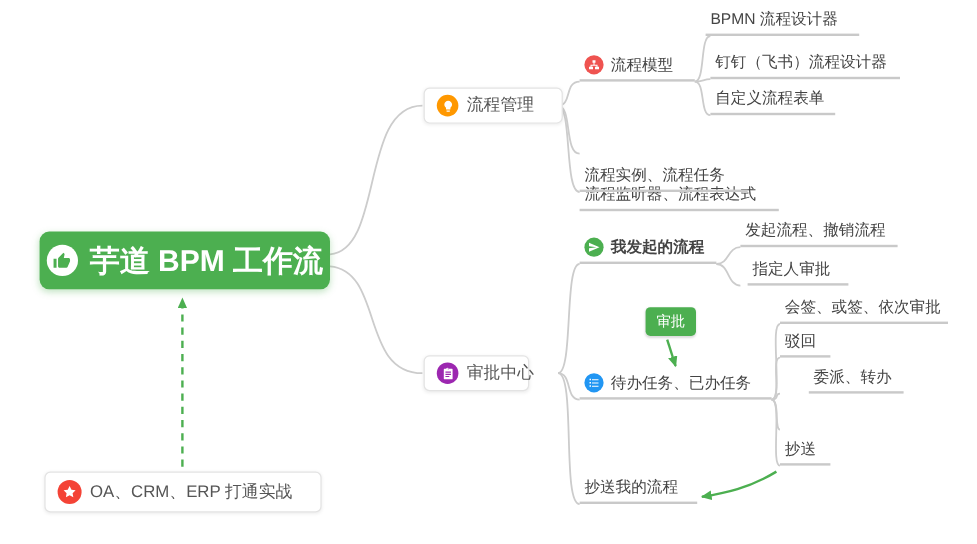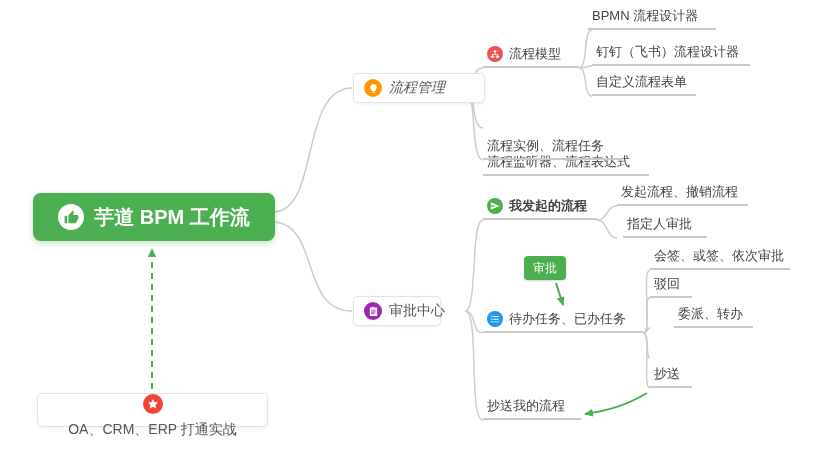--- a/index.html
+++ b/index.html
@@ -10,21 +10,21 @@
   body { font-family:"Liberation Sans","DejaVu Sans",sans-serif; background:#fff; }
   .canvas { position:relative; width:814px; height:453px; background:#ffffff; overflow:hidden; }
   .connectors { position:absolute; left:0; top:0; width:814px; height:453px; }
   .c-line { stroke:var(--connector-gray); fill:none; stroke-width:1.5; }
   .g-line { stroke:var(--arrow-green); fill:none; stroke-width:2; }
   .g-dash { stroke-dasharray:6 5; }
   .g-fill { fill:var(--arrow-green); }
   .node { position:absolute; display:flex; align-items:center; white-space:nowrap; }
   .box-node { background:#fff; border:1px solid #e3e3e3; border-radius:5px;
     box-shadow:0 1px 3px rgba(0,0,0,.07); padding:0 10px; gap:7px; font-size:14px; color:#555; }
-  .root-node { background:var(--root-green); border-radius:8px; color:#fff; font-size:20px;
+  .root-node { background:var(--root-green); border-radius:8px; color:#fff; font-size:25px;
     font-weight:bold; gap:10px; padding:0 14px; justify-content:center;
     box-shadow:0 2px 6px rgba(76,175,80,.35);align-items:center; }
   .leaf { position:absolute; display:flex; align-items:center; gap:6px; font-size:13px; color:#444;
     border-bottom:2px solid #c9c9c9; padding:0 4px 4px 4px; line-height:16px; white-space:nowrap; }
   .icon-circle { border-radius:50%; display:inline-flex; align-items:center; justify-content:center; flex:none; }
   .badge { position:absolute; background:var(--arrow-green); color:#fff; font-size:12px;
     line-height:14px; padding:5px 9px; border-radius:4px; box-shadow:0 1px 2px rgba(0,0,0,.15); }
 </style>
 </head>
 <body>
@@ -62,21 +62,21 @@
 
   <div class="node root-node" style="left:33px; top:193px; width:242px; height:48px;">
     <span class="icon-circle" style="width:26px;height:26px;background:#fff;">
       <svg width="15" height="15" viewBox="0 0 24 24">
           <path fill="#4caf50" d="M1 21h4V9H1v12zM23 10c0-1.1-.9-2-2-2h-6.31l.95-4.57.03-.32c0-.41-.17-.79-.44-1.06L14.17 1 7.59 7.59C7.22 7.95 7 8.45 7 9v10c0 1.1.9 2 2 2h9c.83 0 1.54-.5 1.84-1.22l3.02-7.05c.09-.23.14-.47.14-.73v-2z"></path>
         </svg>
     </span>
     <span>芋道 BPM 工作流</span>
   </div>
 
-  <div class="node box-node" style="left:353px; top:73px; width:132px; height:30px;font-style:italic;">
+  <div class="node box-node" style="left:353px; top:73px; width:116px; height:30px;">
     <span class="icon-circle" style="width:18px;height:18px;background:var(--orange);">
       <svg width="11" height="11" viewBox="0 0 24 24">
           <path fill="#fff" d="M9 21c0 .55.45 1 1 1h4c.55 0 1-.45 1-1v-1H9v1zm3-19C8.14 2 5 5.14 5 9c0 2.38 1.19 4.47 3 5.74V17c0 .55.45 1 1 1h6c.55 0 1-.45 1-1v-2.26c1.81-1.27 3-3.36 3-5.74 0-3.86-3.14-7-7-7z"></path>
         </svg>
     </span>
     <span>流程管理</span>
   </div>
 
   <div class="leaf" style="left:483px; top:46px; width:96px;">
     <span class="icon-circle" style="width:16px;height:16px;background:var(--red);">
@@ -122,21 +122,21 @@
     <span>我发起的流程</span>
   </div>
 
   <div class="leaf" style="left:617px; top:184px; width:131px;">
     <span>发起流程、撤销流程</span>
   </div>
   <div class="leaf" style="left:623px; top:216px; width:84px;align-items:center;">
     <span>指定人审批</span>
   </div>
 
-  <div class="badge" style="left:524px; top:256px;text-align:right;">审批</div>
+  <div class="badge" style="left:538px; top:256px;text-align:right;">审批</div>
 
   <div class="leaf" style="left:483px; top:311px; width:160px;">
     <span class="icon-circle" style="width:16px;height:16px;background:var(--blue);">
       <svg width="10" height="10" viewBox="0 0 24 24">
           <path fill="#fff" d="M3 4h3v3H3zM8 5h13v2H8zM3 10.5h3v3H3zM8 11.5h13v2H8zM3 17h3v3H3zM8 18h13v2H8z"></path>
         </svg>
     </span>
     <span>待办任务、已办任务</span>
   </div>
 
@@ -150,21 +150,21 @@
     <span>委派、转办</span>
   </div>
   <div class="leaf" style="left:650px; top:366px; width:42px;text-align:right;">
     <span>抄送</span>
   </div>
 
   <div class="leaf" style="left:483px; top:398px; width:98px;">
     <span>抄送我的流程</span>
   </div>
 
-  <div class="node box-node" style="left:37px; top:393px; width:231px; height:34px;flex-direction:column;">
+  <div class="node box-node" style="left:37px; top:393px; width:231px; height:34px;">
     <span class="icon-circle" style="width:20px;height:20px;background:var(--star-red);">
       <svg width="12" height="12" viewBox="0 0 24 24">
           <path fill="#fff" d="M12 1.8l3.1 6.3 6.9 1-5 4.9 1.2 6.9-6.2-3.3-6.2 3.3 1.2-6.9-5-4.9 6.9-1z"></path>
         </svg>
     </span>
     <span>OA、CRM、ERP 打通实战</span>
   </div>
 
 </div>
 

